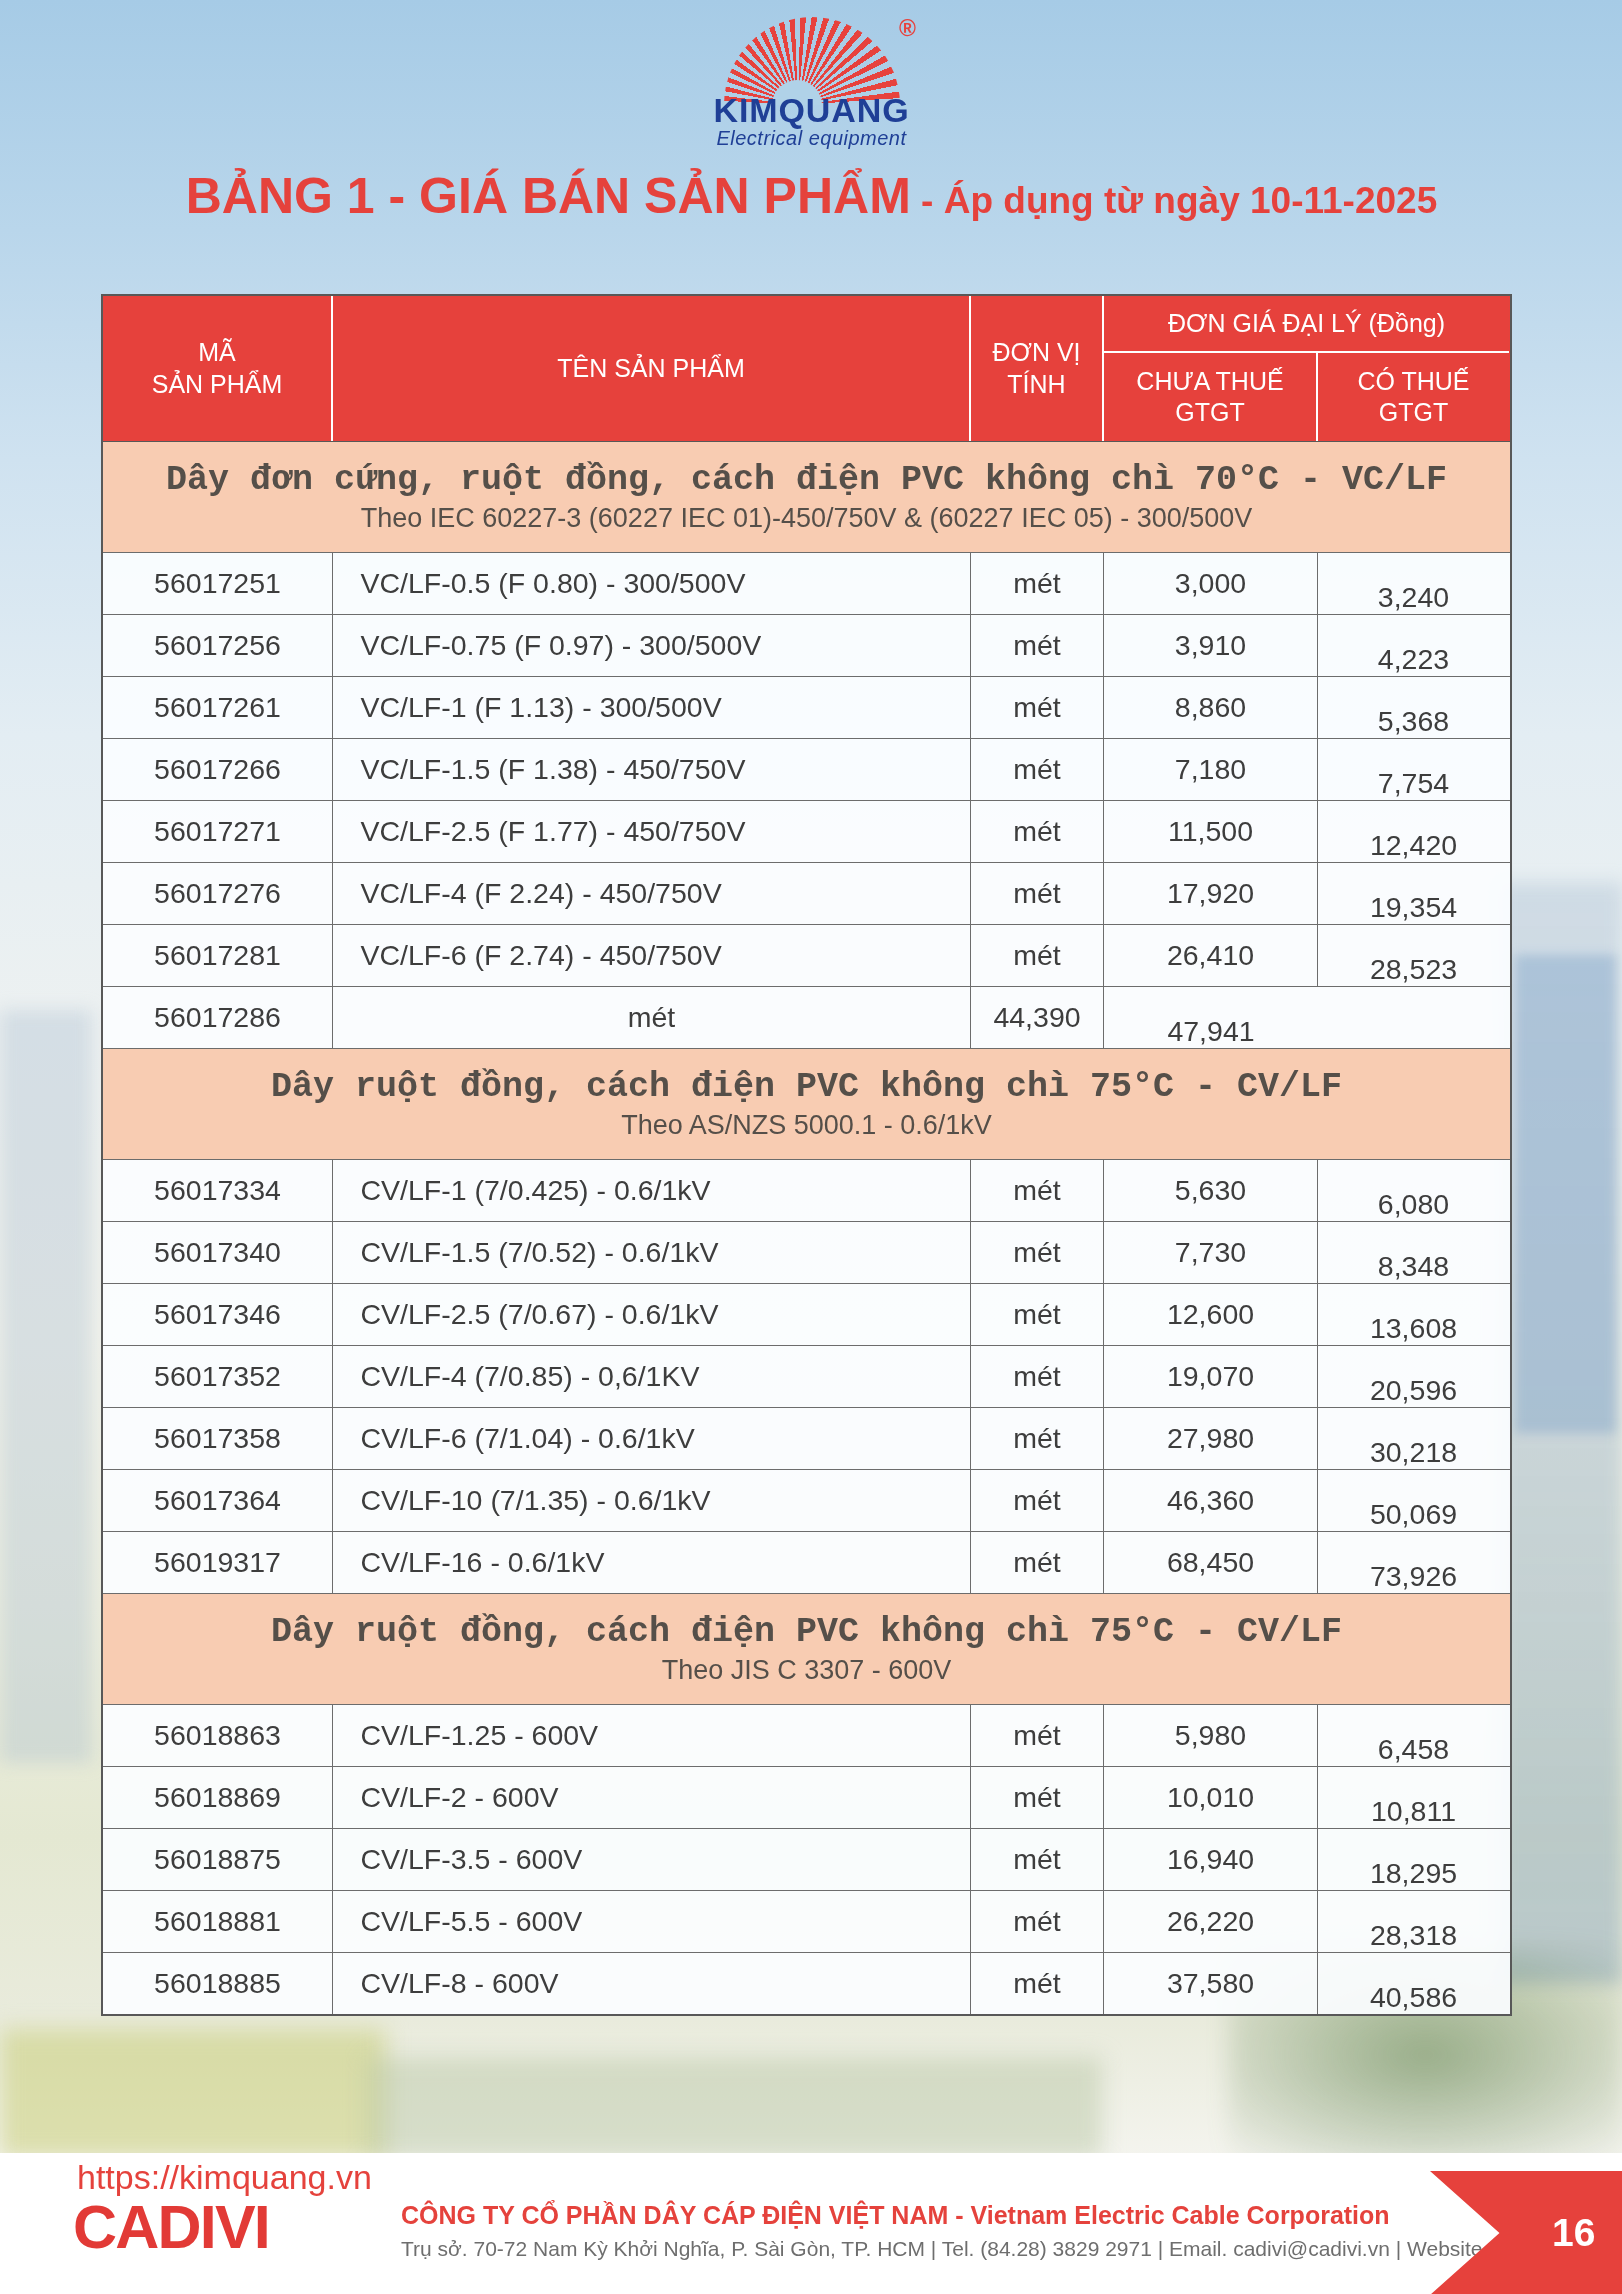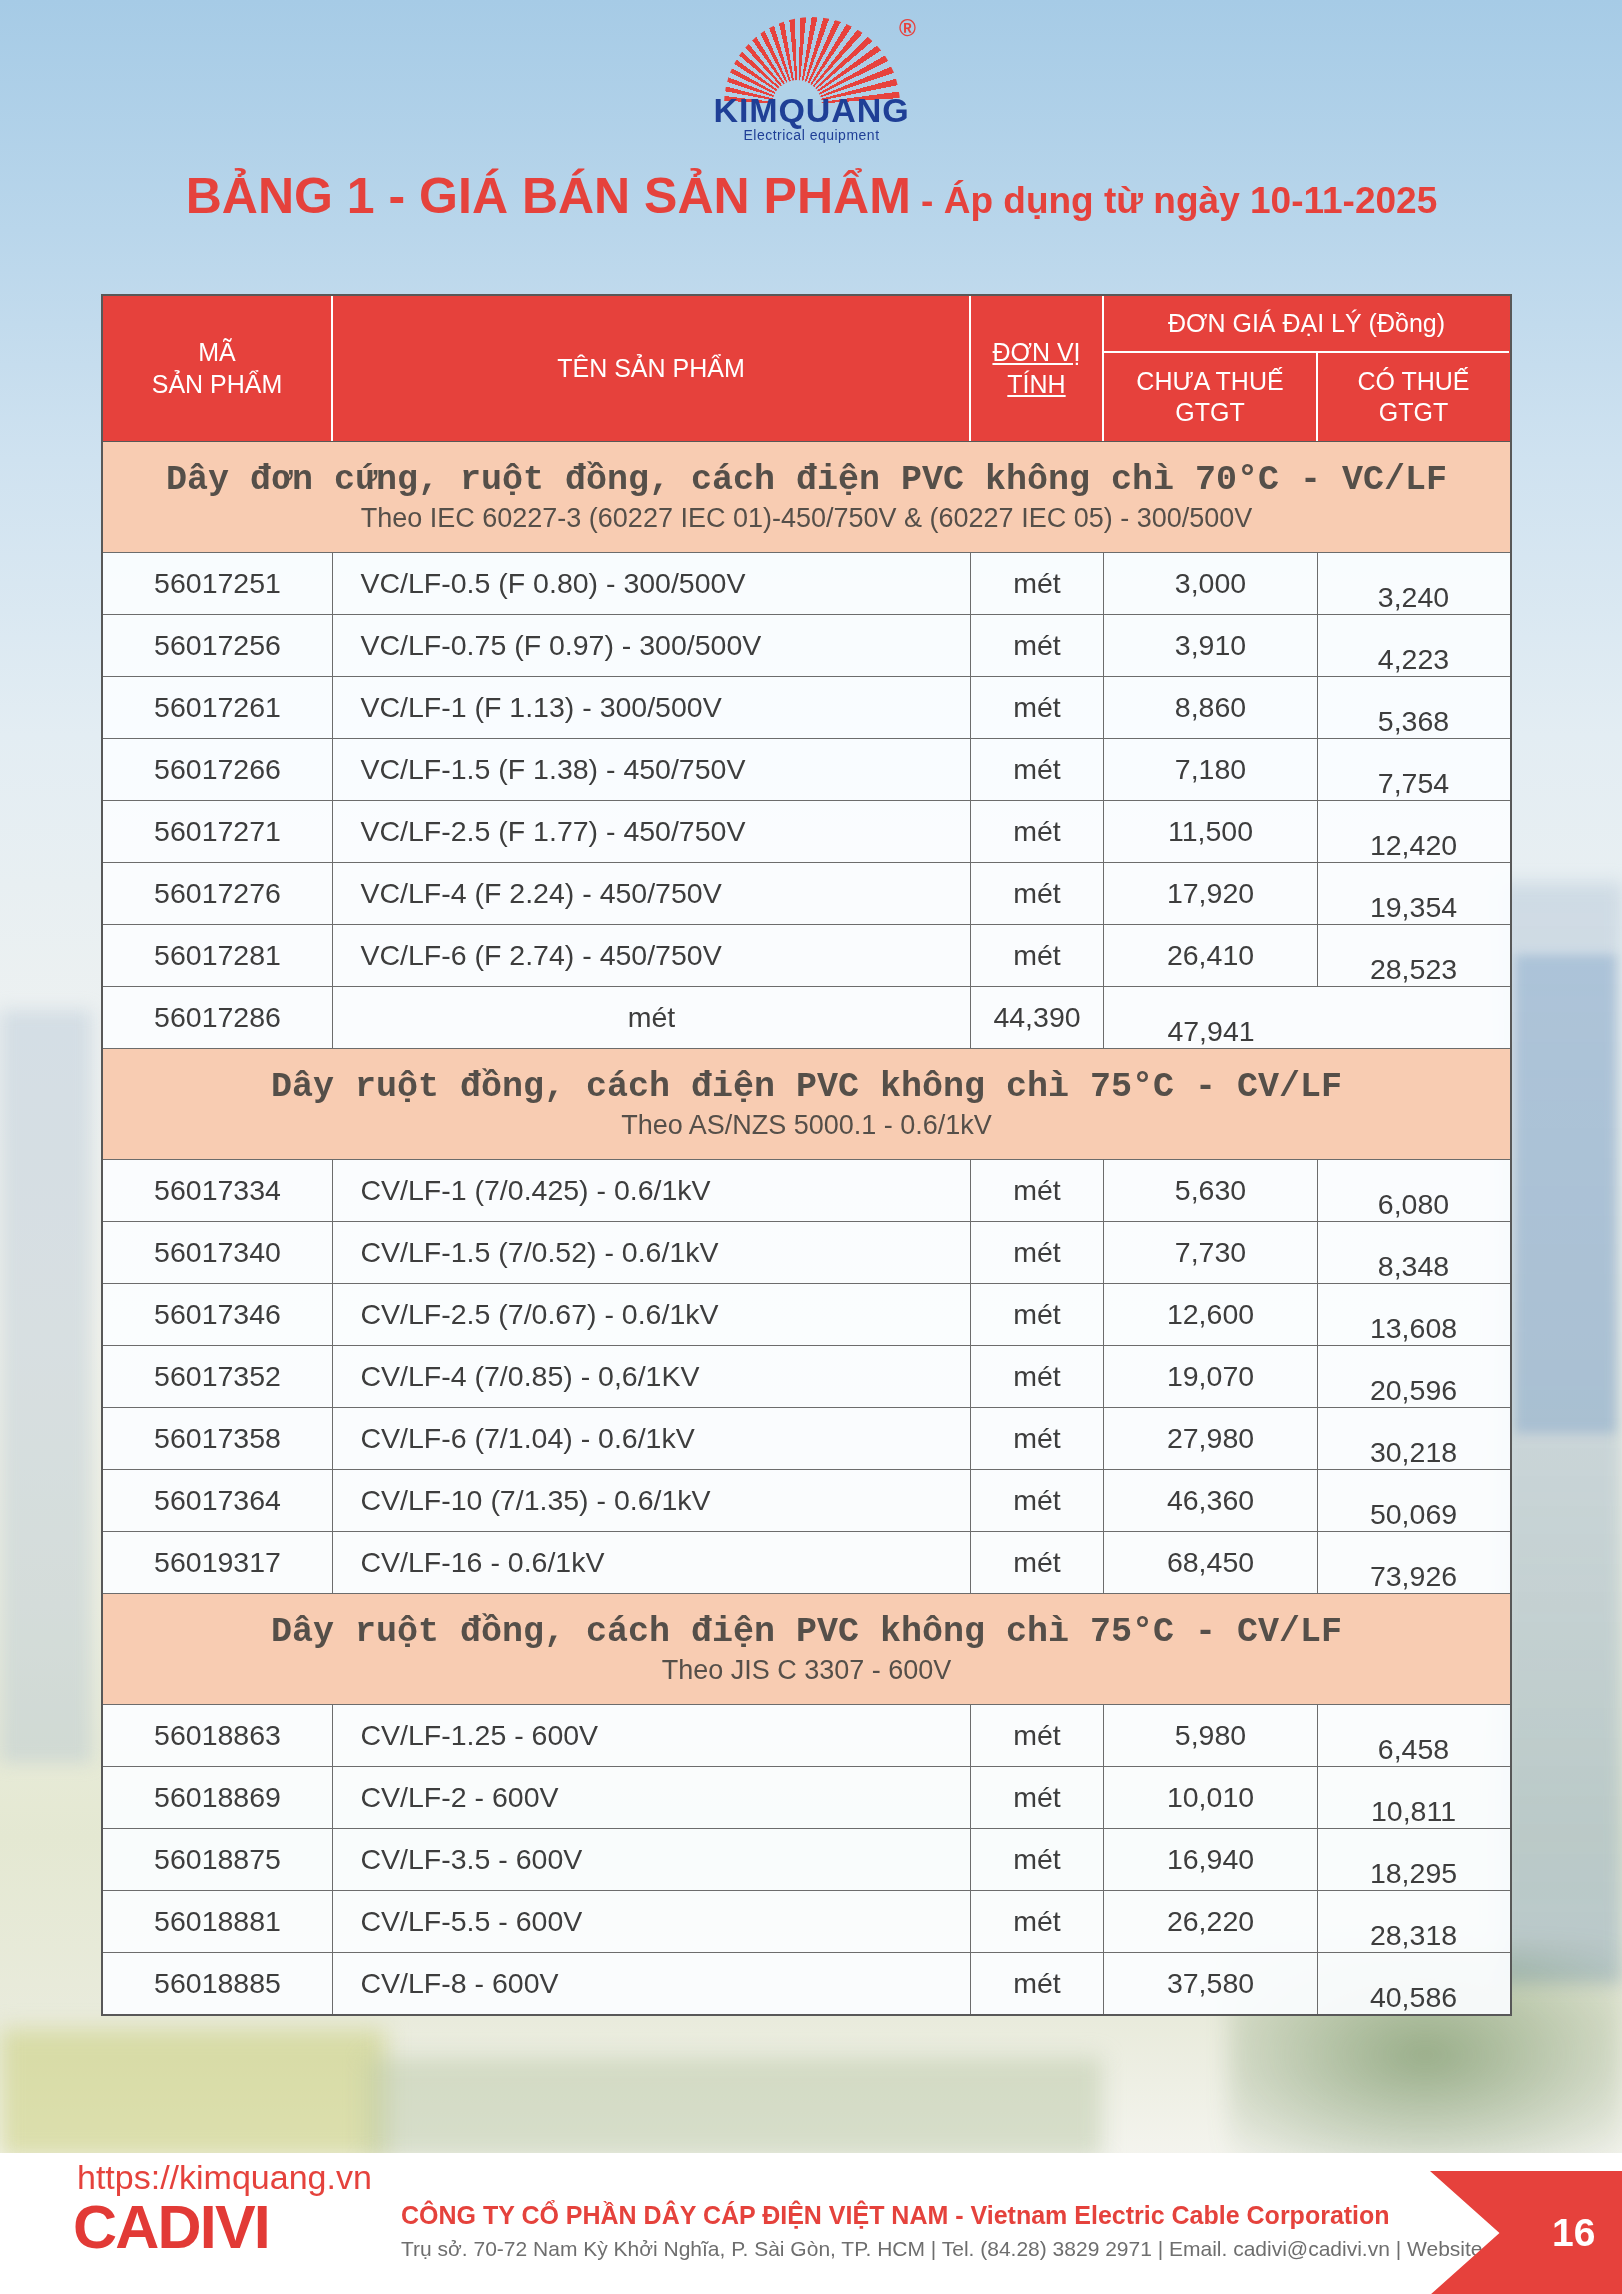--- a/index.html
+++ b/index.html
@@ -14,35 +14,35 @@
   .blob.b-left-field{left:0;top:2029px;width:386px;height:129px;background:rgba(200,205,120,.55);filter:blur(11px);}
   .blob.b-mid-park{left:367px;top:2057px;width:735px;height:101px;background:rgba(180,195,160,.45);filter:blur(11px);}
 
   
   .logo{position:absolute;top:16.5px;left:0;right:0;display:flex;flex-direction:column;align-items:center;}
   .fan{position:relative;width:176px;height:88px;border-radius:88px 88px 0 0;
     background:repeating-conic-gradient(from 266deg at 42% 100%,#e7423d 0deg 3.7deg,rgba(255,255,255,0) 3.7deg 7.35deg);}
   .fan-notch{position:absolute;left:calc(42% - 25px);bottom:0;width:50px;height:25px;border-radius:50px 50px 0 0;background:#b0d2e8;}
   .reg-mark{position:absolute;right:-16.5px;top:-1.8px;color:#e7423d;font-size:23px;font-weight:bold;}
   .brand-name{position:relative;margin-top:-13.8px;color:#1f3f96;font-size:34px;font-weight:bold;letter-spacing:0.9px;}
-  .brand-tagline{position:relative;color:#1f3f96;font-size:14px;margin-top:-2.8px;letter-spacing:0.5px;}
+  .brand-tagline{position:relative;color:#1f3f96;font-style:italic;font-size:20px;margin-top:-2.8px;letter-spacing:0.5px;}
 
   
   .page-title{position:absolute;top:167px;width:100%;text-align:center;color:#e5423c;white-space:nowrap;}
   .t-main{font-size:50px;font-weight:bold;}
   .t-sub{font-size:37px;font-weight:bold;}
 
   
   .price-table{position:absolute;left:101px;top:294px;width:1407px;border:2.8px solid #585858;box-sizing:content-box;}
   .thead{display:grid;grid-template-columns:230px 638px 133px 214px 191px;grid-template-rows:57px 88px;background:#e6413c;color:#fff;border-bottom:1.8px solid #585858;}
   .th{display:flex;align-items:center;justify-content:center;text-align:center;font-size:25px;line-height:1.25;white-space:pre-line;border-right:2.8px solid #fff;box-sizing:border-box;}
   .th.span2{grid-row:1/3;}
   .th.col1{grid-column:1;}
   .th.col2{grid-column:2;}
-  .th.col3{grid-column:3;text-decoration:underline;}
+  .th.col3{grid-column:3;}
   .th.group{grid-column:4/6;grid-row:1;border-bottom:2.8px solid #fff;border-right:none;}
   .th.sub1{grid-column:4;grid-row:2;}
   .th.sub2{grid-column:5;grid-row:2;border-right:none;}
 
   .banner{height:110px;background:#f8ccb2;display:flex;flex-direction:column;justify-content:center;align-items:center;color:#554f49;border-bottom:1.8px solid #6c6c6c;text-align:center;}
   .banner .b1{font-weight:bold;font-size:35px;font-family:Liberation Mono, monospace;}
   .banner .b2{font-size:27px;margin-top:2.8px;}
   .row{display:grid;grid-template-columns:230px 638px 133px 214px 191px;height:61px;border-bottom:1.8px solid #6c6c6c;background:rgba(251,253,255,0.93);}
   .section:last-of-type .row:last-of-type{border-bottom:none;}
   .cell{display:flex;align-items:center;justify-content:center;font-size:28.5px;color:#3d3d3d;border-right:1.8px solid #6c6c6c;box-sizing:border-box;}

